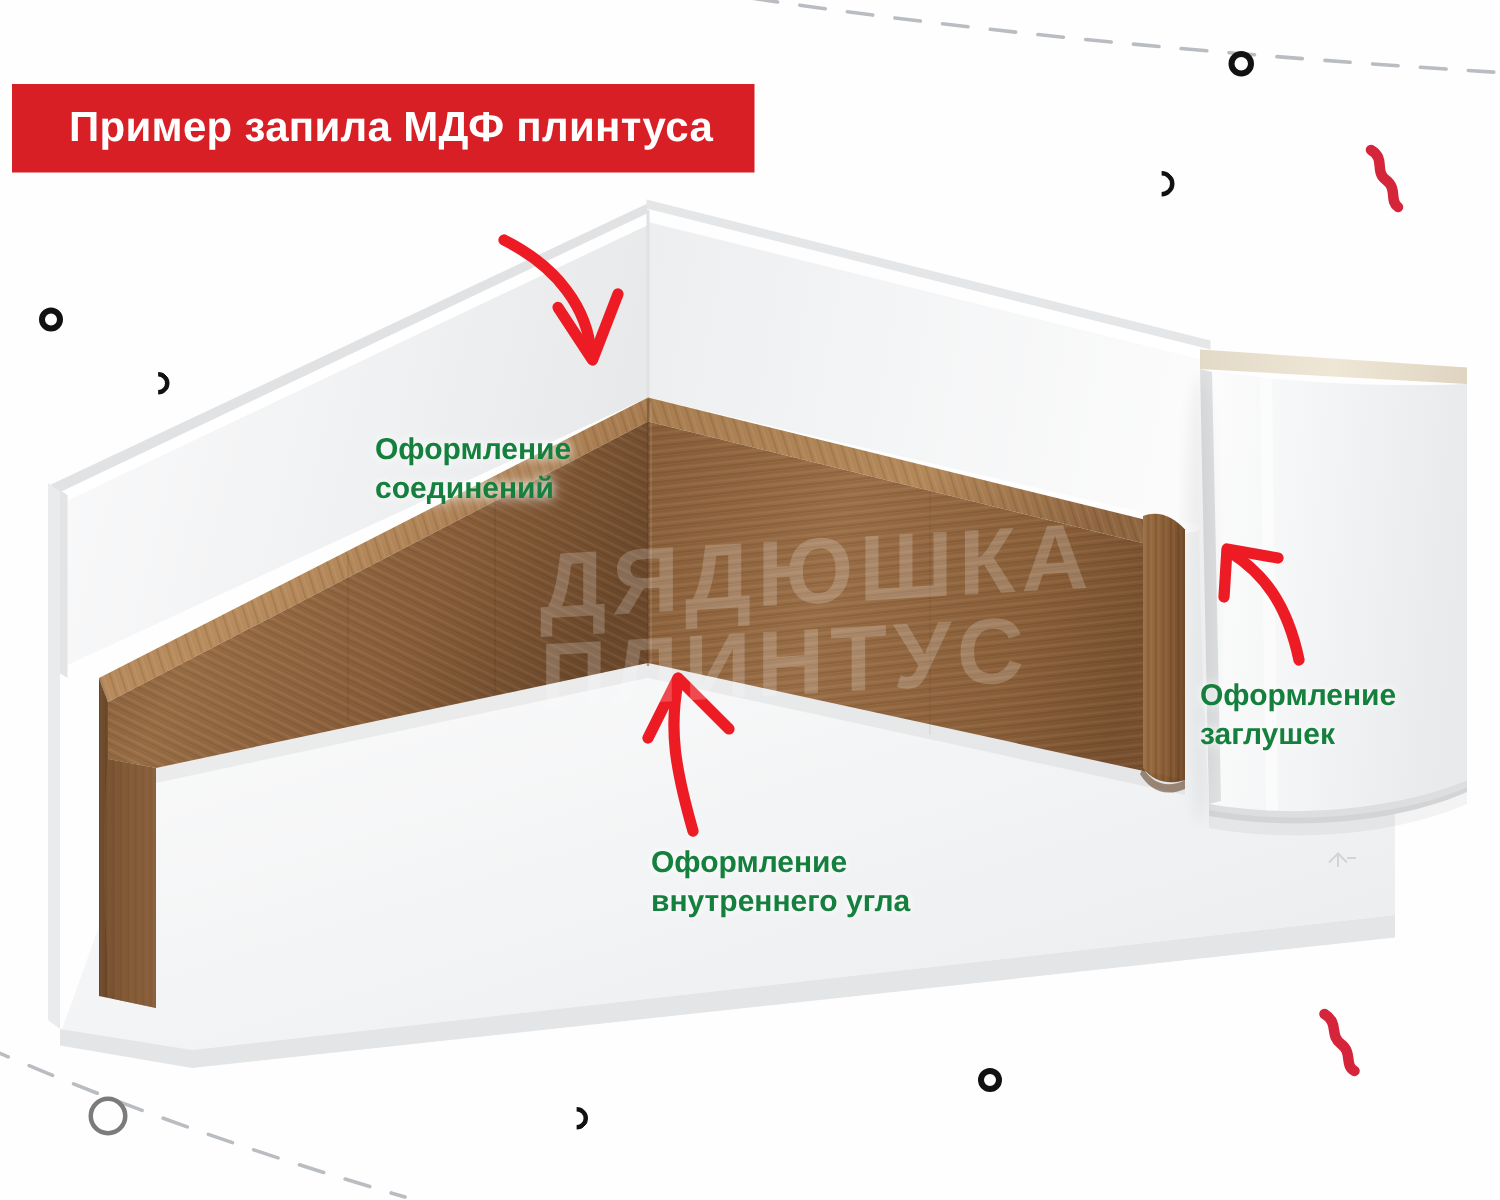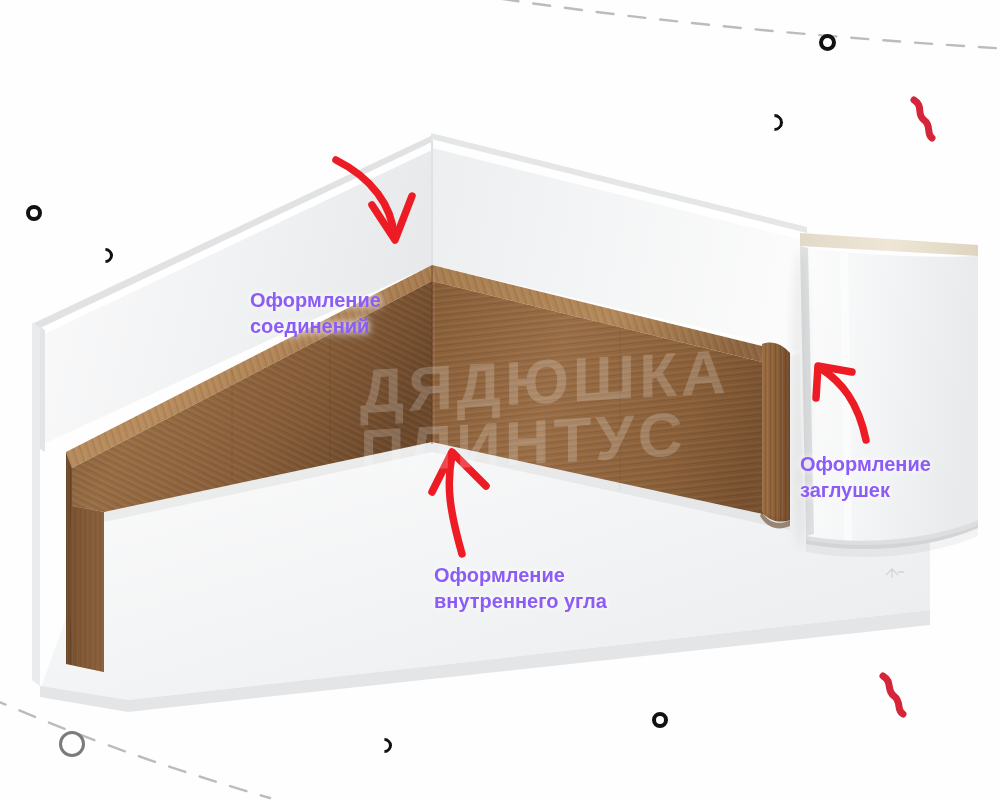--- a/index.html
+++ b/index.html
@@ -35,21 +35,21 @@
     z-index:40;
     line-height:1.05;
   }
 
   
   #scene{position:absolute;left:0;top:0;width:1000px;height:800px;}
 
   
   .callout{
     position:absolute;z-index:45;
-    color:#8b5cf6;font-weight:bold;font-size:20px;line-height:1.28;
+    color:#15803d;font-weight:bold;font-size:20px;line-height:1.28;
     text-shadow:0 0 6px rgba(255,255,255,.85),0 0 12px rgba(255,255,255,.7);
     white-space:pre-line;
   }
   #lbl-joints{left:250px;top:288px;}
   #lbl-inner{left:434px;top:563px;}
   #lbl-caps{left:800px;top:452px;}
 
   
   #watermark{
     position:absolute;left:360px;top:352px;z-index:12;
@@ -291,20 +291,21 @@
 
   <div id="watermark">
     <div>ДЯДЮШКА</div>
     <div>ПЛИНТУС</div>
   </div>
 
   <svg id="floor-logo" viewBox="0 0 22 14">
     <path d="M2 9 L8 3 L14 9 M8 3 L8 12 M14 6 L20 6" stroke="#8b8e92" stroke-width="1.3" fill="none"></path>
   </svg>
 
+  <div id="banner">Пример запила МДФ плинтуса</div>
 
   <div class="callout" id="lbl-joints">Оформление
 соединений</div>
 
   <div class="callout" id="lbl-inner">Оформление
 внутреннего угла</div>
 
   <div class="callout" id="lbl-caps">Оформление
 заглушек</div>
 

